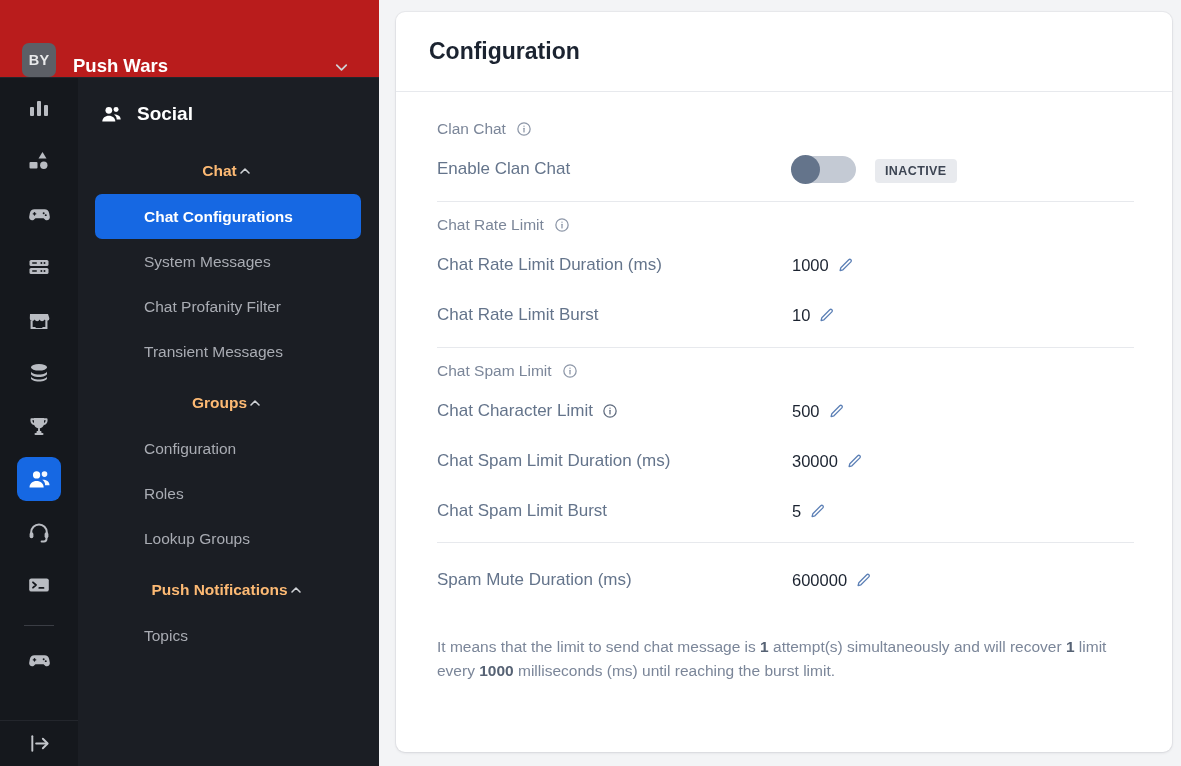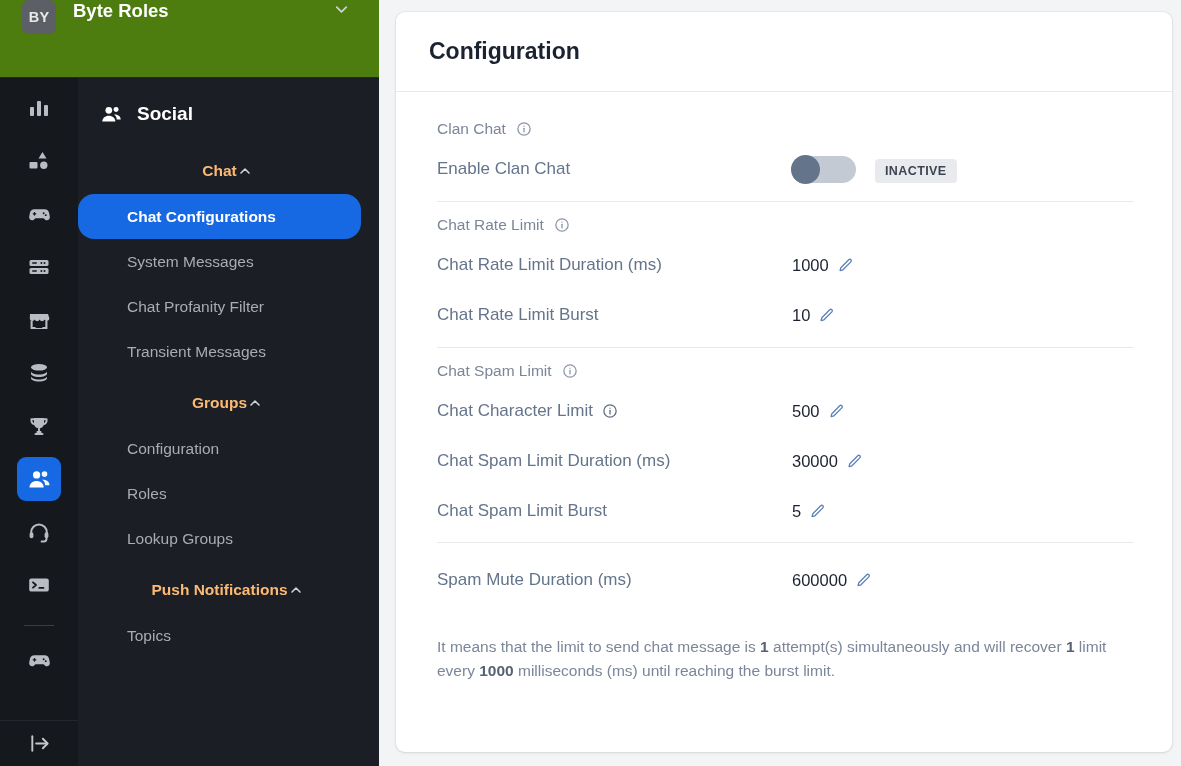--- a/index.html
+++ b/index.html
@@ -27,23 +27,23 @@
     background: #15181d;
     display: flex;
     flex-direction: column;
     flex: 0 0 379px;
   }
 
   .workspace-header {
     height: 78px;
     flex: 0 0 78px;
     display: flex;
-    align-items: flex-start;
+    align-items: flex-end;
     padding: 0 22px 0 22px;
-    background: #4d7c0f;
+    background: #b91c1c;
     border-bottom: 1px solid #23262c;
   }
   .ws-avatar {
     width: 34px; height: 34px;
     border-radius: 7px;
     background: #5c5f66;
     color: #e8e9ea;
     font-size: 14.5px;
     font-weight: bold;
     display: flex;
@@ -160,25 +160,25 @@
     color: #fdba74;
     font-size: 15.5px;
     font-weight: bold;
     margin-top: 6px;
   }
   .nav-group .caret { color: #cfd2d6; display: flex; align-items: center; }
   .nav-item {
     display: flex;
     align-items: center;
     height: 45px;
-    margin-left: 0px;
+    margin-left: 17px;
     padding-left: 49px;
     color: #a9acb3;
     font-size: 15.5px;
-    border-radius: 16px;
+    border-radius: 7px;
   }
   .nav-item.active {
     background: #1668e3;
     color: #ffffff;
     font-weight: bold;
   }
 
   
   .main-area {
     flex: 1 1 auto;
@@ -290,21 +290,21 @@
 </style>
 </head>
 <body>
 
 <div id="app">
 
   <div class="left-panel">
 
     <div class="workspace-header">
       <div class="ws-avatar">BY</div>
-      <div class="ws-title">Byte Roles</div>
+      <div class="ws-title">Push Wars</div>
       <span class="ws-chevron">
         <svg width="19" height="19" viewBox="0 0 24 24" fill="none" stroke="currentColor" stroke-width="2.2" stroke-linecap="round" stroke-linejoin="round">
             <polyline points="6 9 12 15 18 9"></polyline>
           </svg>
       </span>
     </div>
 
     <div class="panel-body">
 
       <div class="icon-rail">

